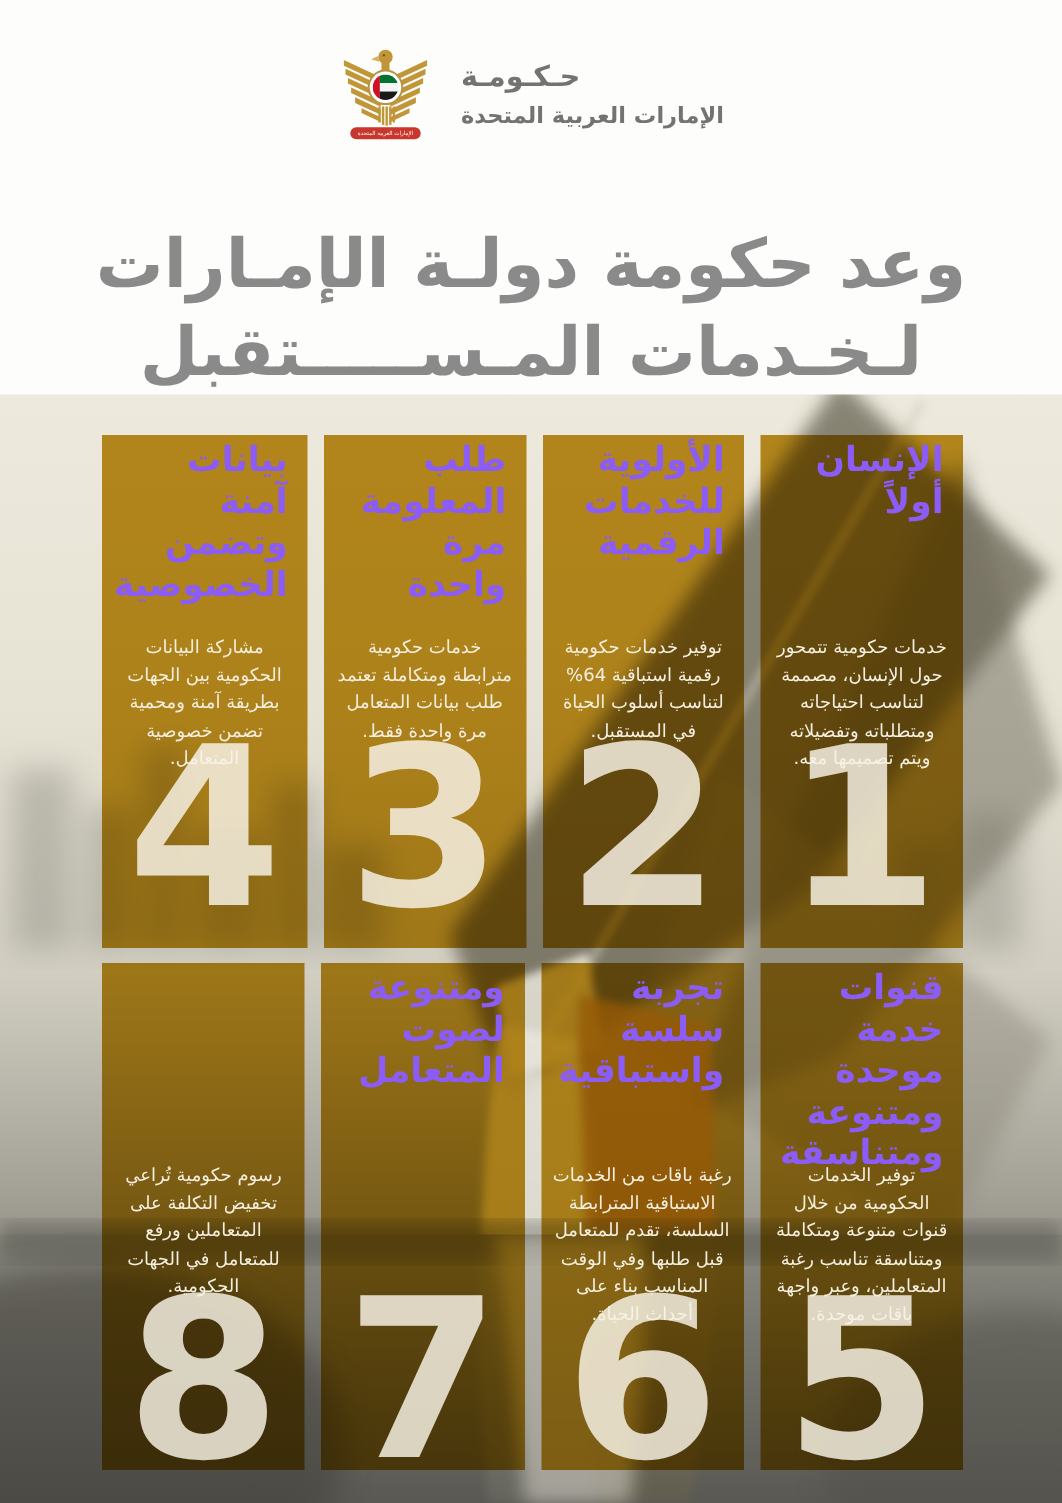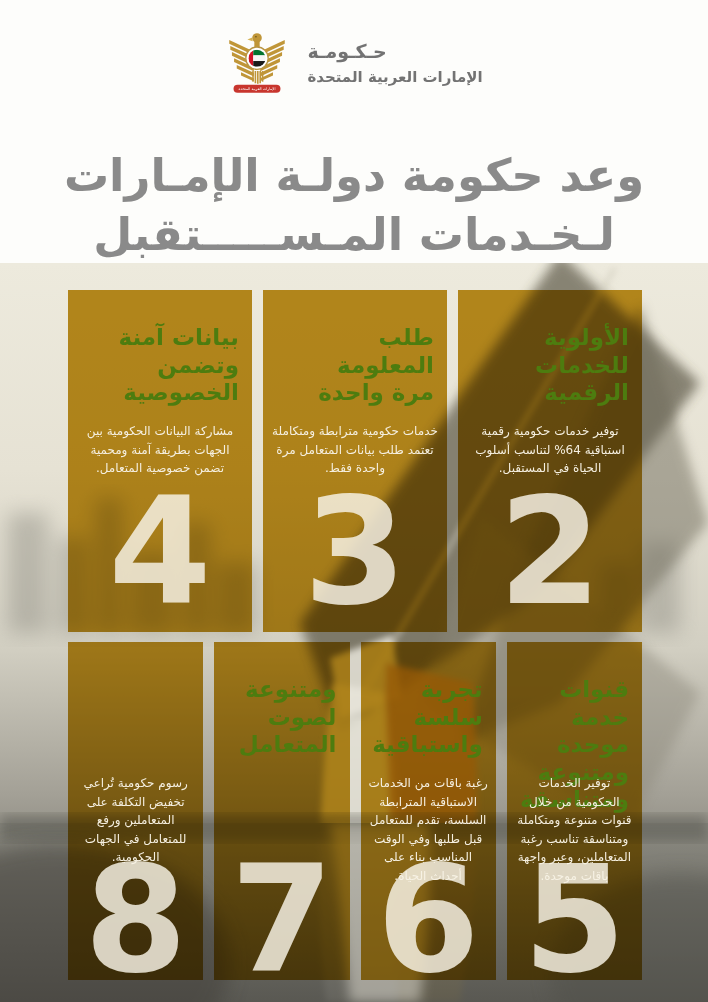--- a/index.html
+++ b/index.html
@@ -36,21 +36,21 @@
   }
   .row1 { top:290px; height:342px; }
   .row2 { top:642px; height:338px; }
   .card { position:relative; flex:1; }
   .card-bg {
     position:absolute; inset:0; background:#bd8c13;
     mix-blend-mode:multiply; opacity:.95;
   }
   .card-title {
     position:relative; direction:rtl; text-align:right; white-space:pre-line;
-    padding:34px 13px 0 8px; color:#4d7c0f;
+    padding:4px 13px 0 8px; color:#8b5cf6;
     font-size:23px; line-height:1.2; font-weight:bold;
   }
   .card-body {
     position:absolute; top:132px; left:8px; right:8px;
     direction:rtl; text-align:center; color:#f5efe0;
     font-size:12px; line-height:1.55;
   }
   .card-number {
     position:absolute; bottom:24px; left:0; right:0; text-align:center;
     font-size:148px; line-height:.76; font-weight:bold;
@@ -171,20 +171,27 @@
   </div>
 
   <div class="main-title">
     <div>وعد حكومة دولـة الإمـارات</div>
     <div>لـخـدمات المـســـــتقبل</div>
   </div>
 
   <div class="row row1">
     <div class="card">
       <div class="card-bg"></div>
+      <h3 class="card-title">الإنسان
+أولاً</h3>
+      <p class="card-body">خدمات حكومية تتمحور حول الإنسان، مصممة لتناسب احتياجاته ومتطلباته وتفضيلاته ويتم تصميمها معه.</p>
+      <div class="card-number">1</div>
+    </div>
+    <div class="card">
+      <div class="card-bg"></div>
       <h3 class="card-title">الأولوية
 للخدمات
 الرقمية</h3>
       <p class="card-body">توفير خدمات حكومية رقمية استباقية 64% لتناسب أسلوب الحياة في المستقبل.</p>
       <div class="card-number">2</div>
     </div>
     <div class="card">
       <div class="card-bg"></div>
       <h3 class="card-title">طلب
 المعلومة

